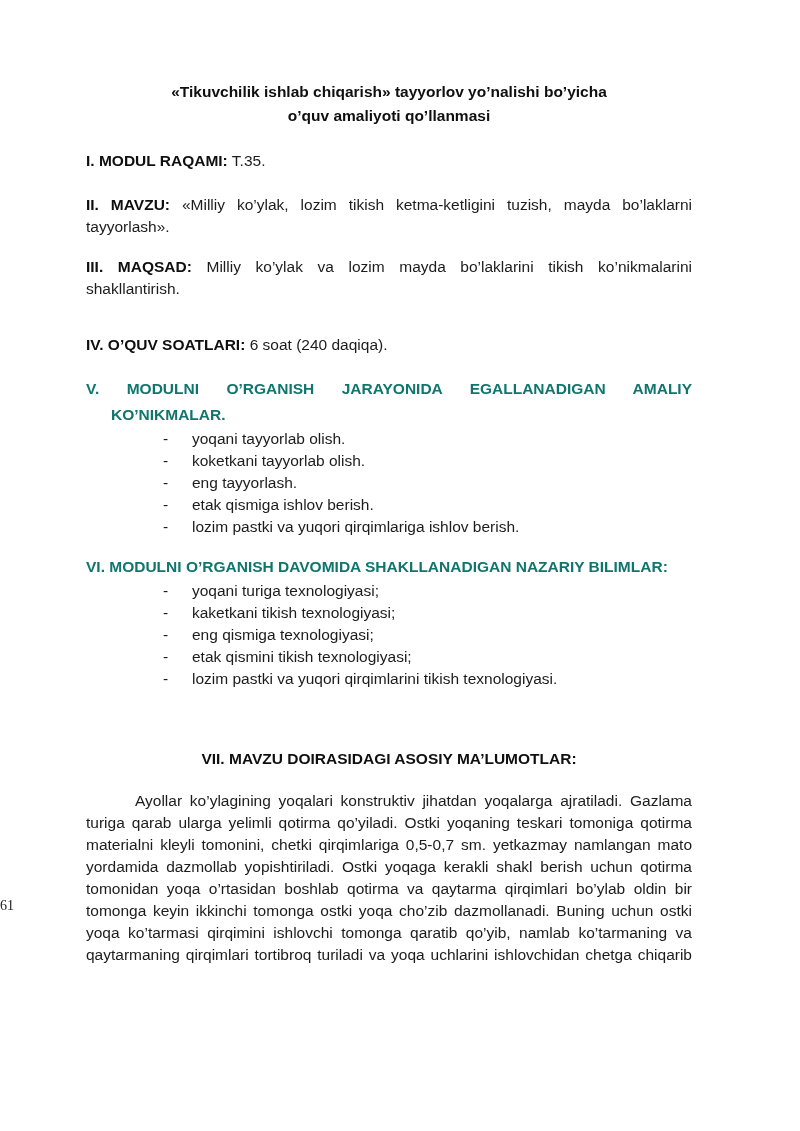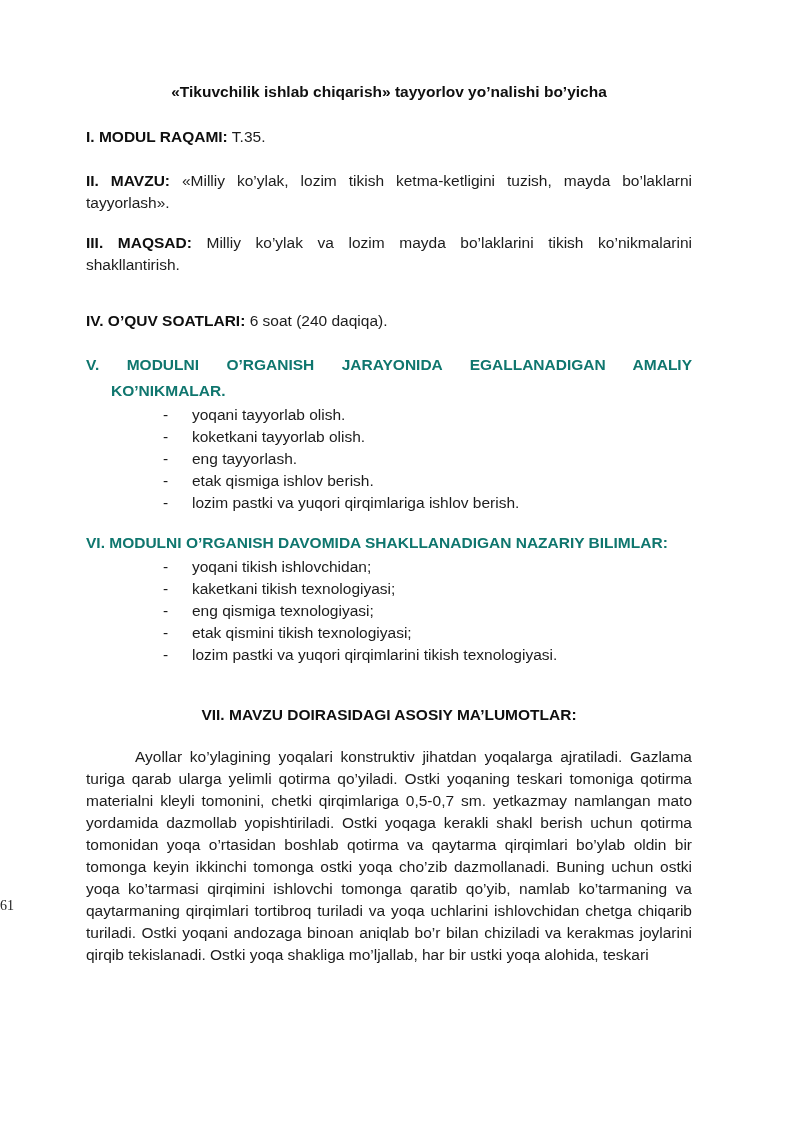--- a/index.html
+++ b/index.html
@@ -38,21 +38,21 @@
   }
   .head-v  { margin-top:20px; padding-left:25px; text-indent:-25px; }
   .head-vi { margin-top:16px; padding-left:31px; text-indent:-31px; }
   .dash-list { margin-top:0; }
   .li { display:flex; text-align:left; }
   .li .dash { flex:none; margin-left:77px; width:29px; }
   .center-head {
     text-align:center;
     font-weight:700;
     color:#0f0f0f;
-    margin-top:38px;
+    margin-top:58px;
   }
   .body-para {
     margin-top:20px;
     text-align:justify;
     text-indent:49px;
   }
   .pagenum {
     position:absolute;
     left:0; right:0;
     bottom:50px;
@@ -62,20 +62,21 @@
     color:#222222;
   }
 </style>
 </head>
 <body>
 
 <div class="page">
 
   <h1 class="title">
     <span class="tline">«Tikuvchilik ishlab chiqarish» tayyorlov yo’nalishi bo’yicha</span>
+    <span class="tline">o’quv amaliyoti qo’llanmasi</span>
   </h1>
 
   <p class="sec sec-1">
     <b>I. MODUL RAQAMI:</b>
     <span>T.35.</span>
   </p>
 
   <p class="sec">
     <b>II. MAVZU:</b>
     <span>«Milliy ko’ylak, lozim tikish ketma-ketligini tuzish, mayda bo’laklarni tayyorlash».</span>
@@ -114,21 +115,21 @@
       <span class="dash">-</span>
       <span>lozim pastki va yuqori qirqimlariga ishlov berish.</span>
     </div>
   </div>
 
   <p class="sec-heading head-vi">VI. MODULNI O’RGANISH DAVOMIDA SHAKLLANADIGAN NAZARIY BILIMLAR:</p>
 
   <div class="dash-list">
     <div class="li">
       <span class="dash">-</span>
-      <span>yoqani tikish ishlovchidan;</span>
+      <span>yoqani turiga texnologiyasi;</span>
     </div>
     <div class="li">
       <span class="dash">-</span>
       <span>kaketkani tikish texnologiyasi;</span>
     </div>
     <div class="li">
       <span class="dash">-</span>
       <span>eng qismiga texnologiyasi;</span>
     </div>
     <div class="li">

